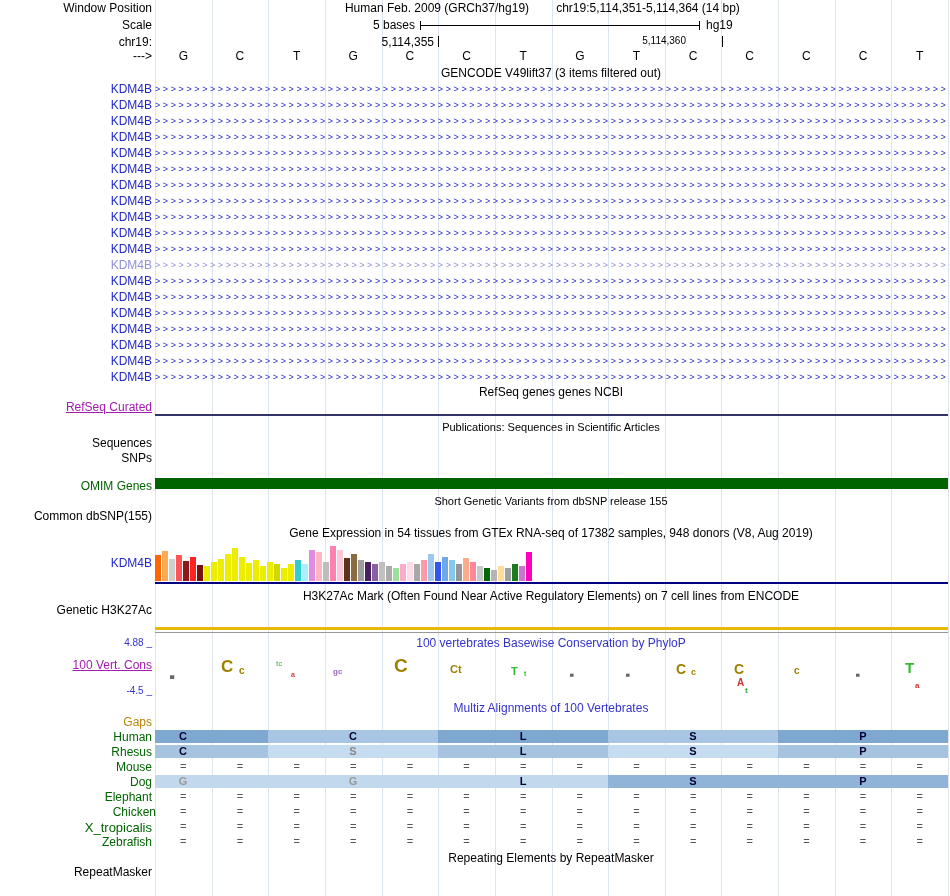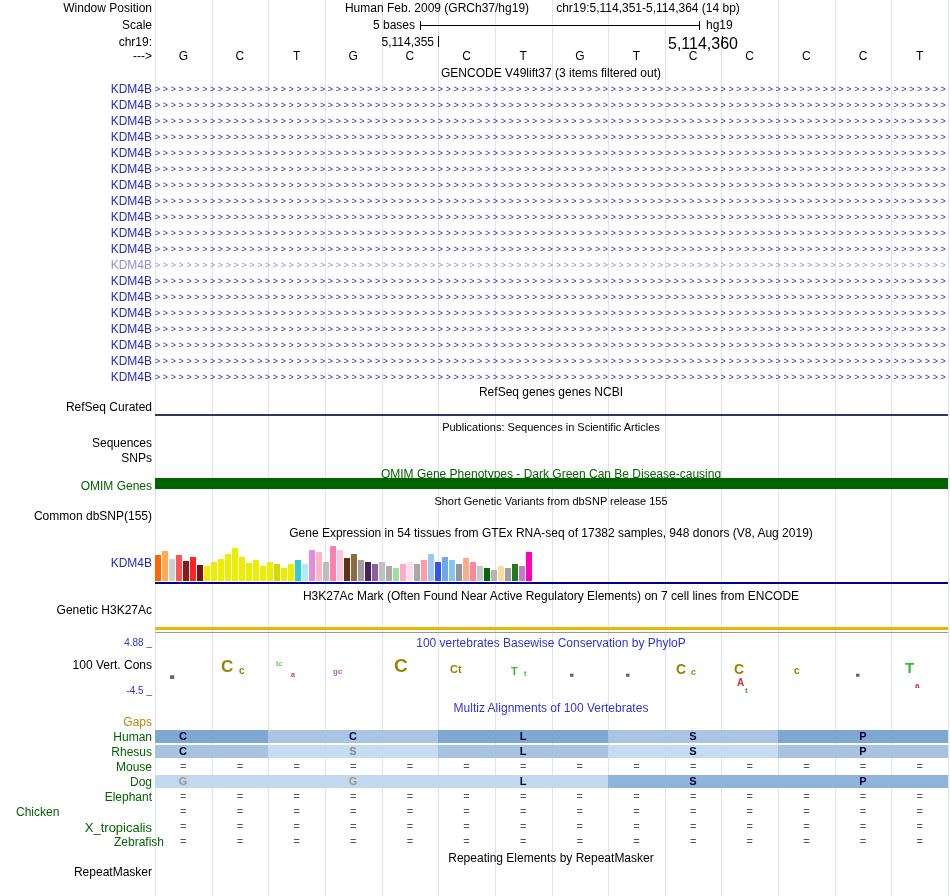--- a/index.html
+++ b/index.html
@@ -5,21 +5,21 @@
   html,body{margin:0;padding:0;background:#fff;}
   .browser{position:relative;width:950px;height:896px;background:#fff;overflow:hidden;
            font-family:"Liberation Sans",sans-serif;color:#000;}
   .abs{position:absolute;z-index:1;}
   .lbl{position:absolute;left:0;width:152px;text-align:right;font-size:12px;line-height:14px;
        white-space:nowrap;z-index:1;}
   .ctr{position:absolute;transform:translateX(-50%);font-size:12px;white-space:nowrap;z-index:1;}
   .f11{font-size:11px;}
   .f10{font-size:10px;}
   .blue{color:#2228C8;}
-  .navy{color:#000000;}
+  .navy{color:#a21caf;text-decoration:underline;}
   .green{color:#006400;}
   .orange{color:#B8860B;}
   .hdrblue{color:#3333CC;}
 </style>
 </head>
 <body>
 
 <div class="browser">
 
   <div class="lbl" style="top:1px">Window Position</div>
@@ -40,21 +40,20 @@
   <div class="ctr" style="left:551px;top:66px">GENCODE V49lift37 (3 items filtered out)</div>
 
   <div class="ctr" style="left:551px;top:385px">RefSeq genes genes NCBI</div>
   <div class="lbl navy" style="top:400px">RefSeq Curated</div>
   <div class="abs" style="left:155px;top:414px;width:793px;height:2px;background:#333366"></div>
 
   <div class="ctr f11" style="left:551px;top:421px">Publications: Sequences in Scientific Articles</div>
   <div class="lbl" style="top:436px">Sequences</div>
   <div class="lbl" style="top:451px">SNPs</div>
 
-  <div class="ctr green" style="left:551px;top:467px">OMIM Gene Phenotypes - Dark Green Can Be Disease-causing</div>
   <div class="lbl green" style="top:479px">OMIM Genes</div>
   <div class="abs" style="left:155px;top:478px;width:793px;height:11px;background:#006400"></div>
 
   <div class="ctr f11" style="left:551px;top:495px">Short Genetic Variants from dbSNP release 155</div>
   <div class="lbl" style="top:509px">Common dbSNP(155)</div>
 
   <div class="ctr" style="left:551px;top:526px">Gene Expression in 54 tissues from GTEx RNA-seq of 17382 samples, 948 donors (V8, Aug 2019)</div>
   <div class="lbl blue" style="top:556px">KDM4B</div>
   <div class="abs" style="left:155px;top:582px;width:793px;height:2px;background:#000080"></div>
 
@@ -98,21 +97,21 @@
     <div class="abs" style="left: 494.9px; top: 49px; width: 56.6px; text-align: center; font-size: 12px;">T</div>
     <div class="abs" style="left: 551.5px; top: 49px; width: 56.6px; text-align: center; font-size: 12px;">G</div>
     <div class="abs" style="left: 608.1px; top: 49px; width: 56.6px; text-align: center; font-size: 12px;">T</div>
     <div class="abs" style="left: 664.8px; top: 49px; width: 56.6px; text-align: center; font-size: 12px;">C</div>
     <div class="abs" style="left: 721.4px; top: 49px; width: 56.6px; text-align: center; font-size: 12px;">C</div>
     <div class="abs" style="left: 778.1px; top: 49px; width: 56.6px; text-align: center; font-size: 12px;">C</div>
     <div class="abs" style="left: 834.7px; top: 49px; width: 56.6px; text-align: center; font-size: 12px;">C</div>
     <div class="abs" style="left: 891.4px; top: 49px; width: 56.6px; text-align: center; font-size: 12px;">T</div>
     <div class="abs" style="left: 356px; top: 35px; width: 78px; text-align: right; font-size: 12px;">5,114,355</div>
     <div class="abs" style="left: 438px; top: 36px; width: 1px; height: 11px; background: rgb(0, 0, 0);"></div>
-    <div class="abs" style="left: 660px; top: 35px; width: 78px; text-align: right; font-size: 16px;">5,114,360</div>
+    <div class="abs" style="left: 608px; top: 35px; width: 78px; text-align: right; font-size: 10px;">5,114,360</div>
     <div class="abs" style="left: 722px; top: 36px; width: 1px; height: 11px; background: rgb(0, 0, 0);"></div>
     <div class="abs" style="left: 0px; top: 82px; width: 152px; text-align: right; font-size: 12px; color: rgb(34, 40, 200);">KDM4B</div>
     <div class="abs" style="left: 155px; top: 81px; width: 793px; height: 16px; overflow: hidden; white-space: nowrap; font-size: 9px; letter-spacing: 2.6px; line-height: 16px; color: rgb(34, 40, 200);">&gt;&gt;&gt;&gt;&gt;&gt;&gt;&gt;&gt;&gt;&gt;&gt;&gt;&gt;&gt;&gt;&gt;&gt;&gt;&gt;&gt;&gt;&gt;&gt;&gt;&gt;&gt;&gt;&gt;&gt;&gt;&gt;&gt;&gt;&gt;&gt;&gt;&gt;&gt;&gt;&gt;&gt;&gt;&gt;&gt;&gt;&gt;&gt;&gt;&gt;&gt;&gt;&gt;&gt;&gt;&gt;&gt;&gt;&gt;&gt;&gt;&gt;&gt;&gt;&gt;&gt;&gt;&gt;&gt;&gt;&gt;&gt;&gt;&gt;&gt;&gt;&gt;&gt;&gt;&gt;&gt;&gt;&gt;&gt;&gt;&gt;&gt;&gt;&gt;&gt;&gt;&gt;&gt;&gt;&gt;&gt;&gt;&gt;&gt;&gt;&gt;&gt;&gt;&gt;&gt;&gt;&gt;&gt;&gt;&gt;&gt;&gt;&gt;&gt;&gt;&gt;&gt;&gt;&gt;&gt;&gt;&gt;&gt;&gt;&gt;&gt;&gt;&gt;&gt;&gt;</div>
     <div class="abs" style="left: 0px; top: 98px; width: 152px; text-align: right; font-size: 12px; color: rgb(34, 40, 200);">KDM4B</div>
     <div class="abs" style="left: 155px; top: 97px; width: 793px; height: 16px; overflow: hidden; white-space: nowrap; font-size: 9px; letter-spacing: 2.6px; line-height: 16px; color: rgb(34, 40, 200);">&gt;&gt;&gt;&gt;&gt;&gt;&gt;&gt;&gt;&gt;&gt;&gt;&gt;&gt;&gt;&gt;&gt;&gt;&gt;&gt;&gt;&gt;&gt;&gt;&gt;&gt;&gt;&gt;&gt;&gt;&gt;&gt;&gt;&gt;&gt;&gt;&gt;&gt;&gt;&gt;&gt;&gt;&gt;&gt;&gt;&gt;&gt;&gt;&gt;&gt;&gt;&gt;&gt;&gt;&gt;&gt;&gt;&gt;&gt;&gt;&gt;&gt;&gt;&gt;&gt;&gt;&gt;&gt;&gt;&gt;&gt;&gt;&gt;&gt;&gt;&gt;&gt;&gt;&gt;&gt;&gt;&gt;&gt;&gt;&gt;&gt;&gt;&gt;&gt;&gt;&gt;&gt;&gt;&gt;&gt;&gt;&gt;&gt;&gt;&gt;&gt;&gt;&gt;&gt;&gt;&gt;&gt;&gt;&gt;&gt;&gt;&gt;&gt;&gt;&gt;&gt;&gt;&gt;&gt;&gt;&gt;&gt;&gt;&gt;&gt;&gt;&gt;&gt;&gt;&gt;</div>
     <div class="abs" style="left: 0px; top: 114px; width: 152px; text-align: right; font-size: 12px; color: rgb(34, 40, 200);">KDM4B</div>
     <div class="abs" style="left: 155px; top: 113px; width: 793px; height: 16px; overflow: hidden; white-space: nowrap; font-size: 9px; letter-spacing: 2.6px; line-height: 16px; color: rgb(34, 40, 200);">&gt;&gt;&gt;&gt;&gt;&gt;&gt;&gt;&gt;&gt;&gt;&gt;&gt;&gt;&gt;&gt;&gt;&gt;&gt;&gt;&gt;&gt;&gt;&gt;&gt;&gt;&gt;&gt;&gt;&gt;&gt;&gt;&gt;&gt;&gt;&gt;&gt;&gt;&gt;&gt;&gt;&gt;&gt;&gt;&gt;&gt;&gt;&gt;&gt;&gt;&gt;&gt;&gt;&gt;&gt;&gt;&gt;&gt;&gt;&gt;&gt;&gt;&gt;&gt;&gt;&gt;&gt;&gt;&gt;&gt;&gt;&gt;&gt;&gt;&gt;&gt;&gt;&gt;&gt;&gt;&gt;&gt;&gt;&gt;&gt;&gt;&gt;&gt;&gt;&gt;&gt;&gt;&gt;&gt;&gt;&gt;&gt;&gt;&gt;&gt;&gt;&gt;&gt;&gt;&gt;&gt;&gt;&gt;&gt;&gt;&gt;&gt;&gt;&gt;&gt;&gt;&gt;&gt;&gt;&gt;&gt;&gt;&gt;&gt;&gt;&gt;&gt;&gt;&gt;&gt;</div>
     <div class="abs" style="left: 0px; top: 130px; width: 152px; text-align: right; font-size: 12px; color: rgb(34, 40, 200);">KDM4B</div>
     <div class="abs" style="left: 155px; top: 129px; width: 793px; height: 16px; overflow: hidden; white-space: nowrap; font-size: 9px; letter-spacing: 2.6px; line-height: 16px; color: rgb(34, 40, 200);">&gt;&gt;&gt;&gt;&gt;&gt;&gt;&gt;&gt;&gt;&gt;&gt;&gt;&gt;&gt;&gt;&gt;&gt;&gt;&gt;&gt;&gt;&gt;&gt;&gt;&gt;&gt;&gt;&gt;&gt;&gt;&gt;&gt;&gt;&gt;&gt;&gt;&gt;&gt;&gt;&gt;&gt;&gt;&gt;&gt;&gt;&gt;&gt;&gt;&gt;&gt;&gt;&gt;&gt;&gt;&gt;&gt;&gt;&gt;&gt;&gt;&gt;&gt;&gt;&gt;&gt;&gt;&gt;&gt;&gt;&gt;&gt;&gt;&gt;&gt;&gt;&gt;&gt;&gt;&gt;&gt;&gt;&gt;&gt;&gt;&gt;&gt;&gt;&gt;&gt;&gt;&gt;&gt;&gt;&gt;&gt;&gt;&gt;&gt;&gt;&gt;&gt;&gt;&gt;&gt;&gt;&gt;&gt;&gt;&gt;&gt;&gt;&gt;&gt;&gt;&gt;&gt;&gt;&gt;&gt;&gt;&gt;&gt;&gt;&gt;&gt;&gt;&gt;&gt;&gt;</div>
     <div class="abs" style="left: 0px; top: 146px; width: 152px; text-align: right; font-size: 12px; color: rgb(34, 40, 200);">KDM4B</div>
@@ -276,21 +275,21 @@
     <div class="abs" style="left: 404.9px; top: 789px; width: 10px; text-align: center; font-size: 11px; line-height: 15px; color: rgb(85, 85, 85);">=</div>
     <div class="abs" style="left: 461.5px; top: 789px; width: 10px; text-align: center; font-size: 11px; line-height: 15px; color: rgb(85, 85, 85);">=</div>
     <div class="abs" style="left: 518.2px; top: 789px; width: 10px; text-align: center; font-size: 11px; line-height: 15px; color: rgb(85, 85, 85);">=</div>
     <div class="abs" style="left: 574.8px; top: 789px; width: 10px; text-align: center; font-size: 11px; line-height: 15px; color: rgb(85, 85, 85);">=</div>
     <div class="abs" style="left: 631.5px; top: 789px; width: 10px; text-align: center; font-size: 11px; line-height: 15px; color: rgb(85, 85, 85);">=</div>
     <div class="abs" style="left: 688.1px; top: 789px; width: 10px; text-align: center; font-size: 11px; line-height: 15px; color: rgb(85, 85, 85);">=</div>
     <div class="abs" style="left: 744.8px; top: 789px; width: 10px; text-align: center; font-size: 11px; line-height: 15px; color: rgb(85, 85, 85);">=</div>
     <div class="abs" style="left: 801.4px; top: 789px; width: 10px; text-align: center; font-size: 11px; line-height: 15px; color: rgb(85, 85, 85);">=</div>
     <div class="abs" style="left: 858px; top: 789px; width: 10px; text-align: center; font-size: 11px; line-height: 15px; color: rgb(85, 85, 85);">=</div>
     <div class="abs" style="left: 914.7px; top: 789px; width: 10px; text-align: center; font-size: 11px; line-height: 15px; color: rgb(85, 85, 85);">=</div>
-    <div class="abs" style="left: 16px; top: 805px; width: 152px; text-align: left; font-size: 12px; color: rgb(0, 100, 0);">Chicken</div>
+    <div class="abs" style="left: 4px; top: 805px; width: 152px; text-align: right; font-size: 12px; color: rgb(0, 100, 0);">Chicken</div>
     <div class="abs" style="left: 178.3px; top: 804px; width: 10px; text-align: center; font-size: 11px; line-height: 15px; color: rgb(85, 85, 85);">=</div>
     <div class="abs" style="left: 235px; top: 804px; width: 10px; text-align: center; font-size: 11px; line-height: 15px; color: rgb(85, 85, 85);">=</div>
     <div class="abs" style="left: 291.6px; top: 804px; width: 10px; text-align: center; font-size: 11px; line-height: 15px; color: rgb(85, 85, 85);">=</div>
     <div class="abs" style="left: 348.3px; top: 804px; width: 10px; text-align: center; font-size: 11px; line-height: 15px; color: rgb(85, 85, 85);">=</div>
     <div class="abs" style="left: 404.9px; top: 804px; width: 10px; text-align: center; font-size: 11px; line-height: 15px; color: rgb(85, 85, 85);">=</div>
     <div class="abs" style="left: 461.5px; top: 804px; width: 10px; text-align: center; font-size: 11px; line-height: 15px; color: rgb(85, 85, 85);">=</div>
     <div class="abs" style="left: 518.2px; top: 804px; width: 10px; text-align: center; font-size: 11px; line-height: 15px; color: rgb(85, 85, 85);">=</div>
     <div class="abs" style="left: 574.8px; top: 804px; width: 10px; text-align: center; font-size: 11px; line-height: 15px; color: rgb(85, 85, 85);">=</div>
     <div class="abs" style="left: 631.5px; top: 804px; width: 10px; text-align: center; font-size: 11px; line-height: 15px; color: rgb(85, 85, 85);">=</div>
     <div class="abs" style="left: 688.1px; top: 804px; width: 10px; text-align: center; font-size: 11px; line-height: 15px; color: rgb(85, 85, 85);">=</div>
@@ -306,21 +305,21 @@
     <div class="abs" style="left: 404.9px; top: 819px; width: 10px; text-align: center; font-size: 11px; line-height: 15px; color: rgb(85, 85, 85);">=</div>
     <div class="abs" style="left: 461.5px; top: 819px; width: 10px; text-align: center; font-size: 11px; line-height: 15px; color: rgb(85, 85, 85);">=</div>
     <div class="abs" style="left: 518.2px; top: 819px; width: 10px; text-align: center; font-size: 11px; line-height: 15px; color: rgb(85, 85, 85);">=</div>
     <div class="abs" style="left: 574.8px; top: 819px; width: 10px; text-align: center; font-size: 11px; line-height: 15px; color: rgb(85, 85, 85);">=</div>
     <div class="abs" style="left: 631.5px; top: 819px; width: 10px; text-align: center; font-size: 11px; line-height: 15px; color: rgb(85, 85, 85);">=</div>
     <div class="abs" style="left: 688.1px; top: 819px; width: 10px; text-align: center; font-size: 11px; line-height: 15px; color: rgb(85, 85, 85);">=</div>
     <div class="abs" style="left: 744.8px; top: 819px; width: 10px; text-align: center; font-size: 11px; line-height: 15px; color: rgb(85, 85, 85);">=</div>
     <div class="abs" style="left: 801.4px; top: 819px; width: 10px; text-align: center; font-size: 11px; line-height: 15px; color: rgb(85, 85, 85);">=</div>
     <div class="abs" style="left: 858px; top: 819px; width: 10px; text-align: center; font-size: 11px; line-height: 15px; color: rgb(85, 85, 85);">=</div>
     <div class="abs" style="left: 914.7px; top: 819px; width: 10px; text-align: center; font-size: 11px; line-height: 15px; color: rgb(85, 85, 85);">=</div>
-    <div class="abs" style="left: 12px; top: 835px; width: 152px; text-align: right; font-size: 12px; color: rgb(0, 100, 0);">Zebrafish</div>
+    <div class="abs" style="left: 0px; top: 835px; width: 152px; text-align: right; font-size: 12px; color: rgb(0, 100, 0);">Zebrafish</div>
     <div class="abs" style="left: 178.3px; top: 834px; width: 10px; text-align: center; font-size: 11px; line-height: 15px; color: rgb(85, 85, 85);">=</div>
     <div class="abs" style="left: 235px; top: 834px; width: 10px; text-align: center; font-size: 11px; line-height: 15px; color: rgb(85, 85, 85);">=</div>
     <div class="abs" style="left: 291.6px; top: 834px; width: 10px; text-align: center; font-size: 11px; line-height: 15px; color: rgb(85, 85, 85);">=</div>
     <div class="abs" style="left: 348.3px; top: 834px; width: 10px; text-align: center; font-size: 11px; line-height: 15px; color: rgb(85, 85, 85);">=</div>
     <div class="abs" style="left: 404.9px; top: 834px; width: 10px; text-align: center; font-size: 11px; line-height: 15px; color: rgb(85, 85, 85);">=</div>
     <div class="abs" style="left: 461.5px; top: 834px; width: 10px; text-align: center; font-size: 11px; line-height: 15px; color: rgb(85, 85, 85);">=</div>
     <div class="abs" style="left: 518.2px; top: 834px; width: 10px; text-align: center; font-size: 11px; line-height: 15px; color: rgb(85, 85, 85);">=</div>
     <div class="abs" style="left: 574.8px; top: 834px; width: 10px; text-align: center; font-size: 11px; line-height: 15px; color: rgb(85, 85, 85);">=</div>
     <div class="abs" style="left: 631.5px; top: 834px; width: 10px; text-align: center; font-size: 11px; line-height: 15px; color: rgb(85, 85, 85);">=</div>
     <div class="abs" style="left: 688.1px; top: 834px; width: 10px; text-align: center; font-size: 11px; line-height: 15px; color: rgb(85, 85, 85);">=</div>

